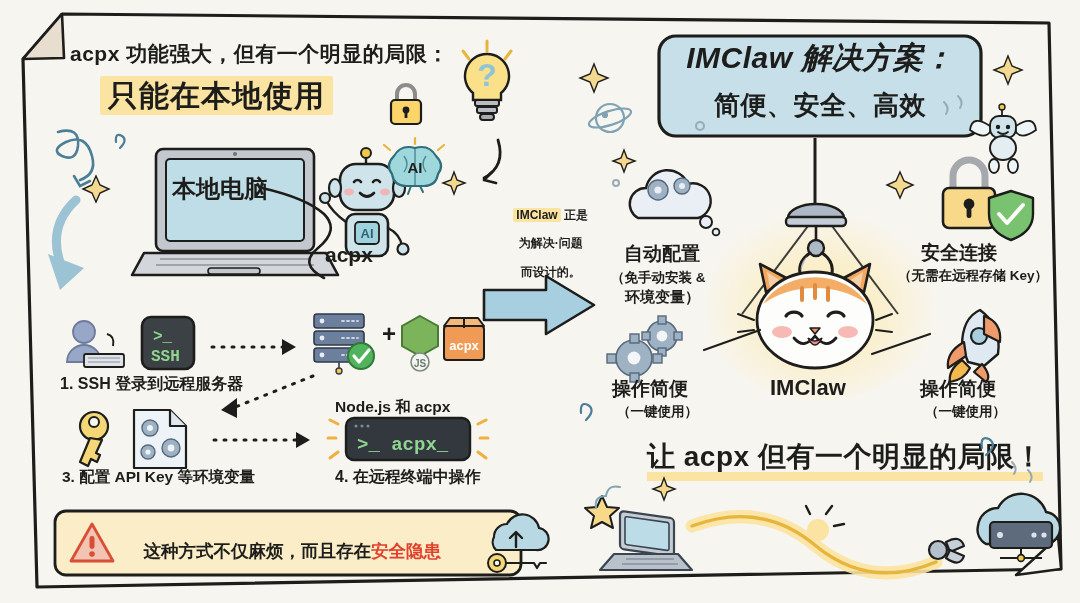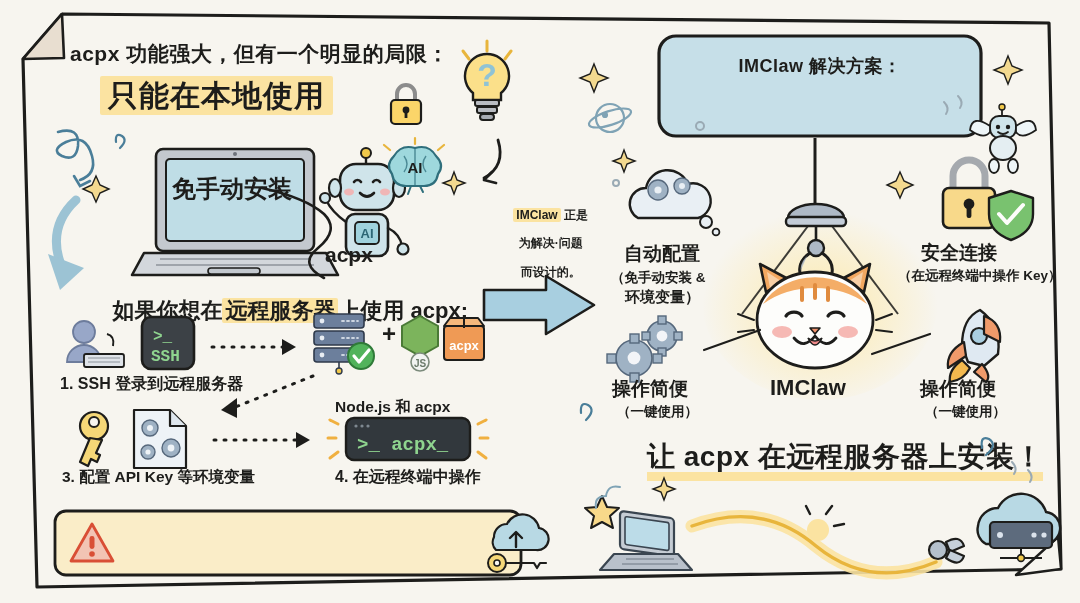--- a/index.html
+++ b/index.html
@@ -60,21 +60,21 @@
     <rect x="26" y="4" width="158" height="102" rx="7" fill="#c3c8ce" stroke="#1d1d1b" stroke-width="2.6"></rect>
     <rect x="36" y="14" width="138" height="82" rx="4" fill="#bfdde6" stroke="#1d1d1b" stroke-width="2"></rect>
     <circle cx="105" cy="9" r="2" fill="#6d737a"></circle>
     <path d="M14 108 h182 l12 22 h-206 z" fill="#d3d7dc" stroke="#1d1d1b" stroke-width="2.6" stroke-linejoin="round"></path>
     <g stroke="#6d737a" stroke-width="1.2">
       <line x1="30" y1="114" x2="180" y2="114"></line>
         <line x1="26" y1="120" x2="184" y2="120"></line>
     </g>
     <rect x="78" y="123" width="52" height="6" rx="3" fill="#c3c8ce" stroke="#1d1d1b" stroke-width="1.6"></rect>
   </svg>
-  <div class="abs txt" style="left:172px;top:175px;font-size:24px;">免手动安装</div>
+  <div class="abs txt" style="left:172px;top:175px;font-size:24px;">本地电脑</div>
 
   <svg class="abs" style="left:262px;top:182px" width="110" height="110">
     <path d="M0 6 q44 10 62 26 q16 16 -6 34 q-20 16 6 30" fill="none" stroke="#1d1d1b" stroke-width="2.6" stroke-linecap="round"></path>
   </svg>
 
   <svg class="abs" style="left:320px;top:148px" width="100" height="125">
     <line x1="46" y1="4" x2="46" y2="16" stroke="#1d1d1b" stroke-width="2.4"></line>
     <circle cx="46" cy="5" r="5" fill="#f0c84a" stroke="#1d1d1b" stroke-width="2"></circle>
     <rect x="20" y="16" width="54" height="46" rx="16" fill="#cfe4ea" stroke="#1d1d1b" stroke-width="2.6"></rect>
     <ellipse cx="15" cy="40" rx="6" ry="9" fill="#cfe4ea" stroke="#1d1d1b" stroke-width="2.2"></ellipse>
@@ -109,23 +109,20 @@
   <svg class="abs" style="left:440px;top:136px" width="64" height="60">
     <path d="M58 4 q8 26 -14 38" fill="none" stroke="#1d1d1b" stroke-width="2.8" stroke-linecap="round"></path>
     <path d="M52 36 l-8 8 l12 3" fill="none" stroke="#1d1d1b" stroke-width="2.8" stroke-linecap="round" stroke-linejoin="round"></path>
   </svg>
 
   <svg class="abs" style="left:46px;top:196px" width="74" height="110">
     <path d="M30 4 q-28 26 -16 62" fill="none" stroke="#9cc3d4" stroke-width="9" stroke-linecap="round"></path>
     <path d="M2 58 l12 36 l24 -22 z" fill="#9cc3d4"></path>
   </svg>
 
-  <div class="abs txt" style="left:88px;top:272px;font-size:22px;">
-    <span>如果你想在</span><span class="hl">远程服务器</span><span>上使用 acpx:</span>
-  </div>
 
   <svg class="abs" style="left:62px;top:318px" width="70" height="50">
     <circle cx="22" cy="14" r="11" fill="#98a7c8" stroke="#6d7c9c" stroke-width="1.8"></circle>
     <path d="M5 44 a17 17 0 0 1 34 0 z" fill="#98a7c8" stroke="#6d7c9c" stroke-width="1.8"></path>
     <path d="M45 16 q8 2 6 12" fill="none" stroke="#1d1d1b" stroke-width="2"></path>
     <rect x="22" y="36" width="40" height="13" rx="2" fill="#dfe3e8" stroke="#1d1d1b" stroke-width="1.8"></rect>
     <g stroke="#8d949c" stroke-width="1">
         <line x1="26" y1="40" x2="58" y2="40"></line>
         <line x1="26" y1="44" x2="58" y2="44"></line>
       </g>
@@ -229,20 +226,23 @@
   <div class="abs txt" style="left:335px;top:468px;font-size:16px;">4. 在远程终端中操作</div>
 
   <svg class="abs" style="left:52px;top:508px" width="472" height="72">
     <rect x="3" y="3" width="466" height="64" rx="11" fill="#faedc8" stroke="#1d1d1b" stroke-width="2.8"></rect>
   </svg>
   <svg class="abs" style="left:68px;top:521px" width="48" height="44">
     <path d="M24 3 L45 40 H3 Z" fill="#f2c4b4" stroke="#d94f35" stroke-width="2.8" stroke-linejoin="round"></path>
     <rect x="21.5" y="15" width="5" height="13" rx="2.4" fill="#d94f35"></rect>
     <circle cx="24" cy="33" r="2.8" fill="#d94f35"></circle>
   </svg>
+  <div class="abs txt" style="left:124px;top:520px;font-size:17.5px;">
+    <span>这种方式不仅麻烦，而且存在</span><span class="red">安全隐患</span>
+  </div>
 
   <svg class="abs" style="left:478px;top:505px" width="78" height="76">
     <g>
       <path d="M16 32 a13 13 0 0 1 13 -13 a17 17 0 0 1 32 4 a11 11 0 0 1 -3 22 h-40 a11 11 0 0 1 -2 -13 z" fill="#b8d9e4" stroke="#1d1d1b" stroke-width="2.2"></path>
       <path d="M38 42 v-14 M32 33 l6 -6 l6 6" fill="none" stroke="#1d1d1b" stroke-width="2.4" stroke-linecap="round" stroke-linejoin="round"></path>
     </g>
     <g>
       <circle cx="19" cy="58" r="9" fill="#f5d777" stroke="#1d1d1b" stroke-width="2"></circle>
       <circle cx="19" cy="58" r="3" fill="#f7f5ef" stroke="#1d1d1b" stroke-width="1.6"></circle>
       <path d="M28 58 h28 l3 5 l3 -5 h6" fill="none" stroke="#1d1d1b" stroke-width="2.2" stroke-linecap="round" stroke-linejoin="round"></path>
@@ -254,21 +254,22 @@
     <span>为解决·问题</span><br>
     <span>而设计的。</span>
   </div>
   <svg class="abs" style="left:480px;top:272px" width="120" height="66">
     <path d="M4 18 h62 v-14 l48 29 l-48 29 v-14 h-62 z" fill="#a8cfe0" stroke="#1d1d1b" stroke-width="2.6" stroke-linejoin="round"></path>
   </svg>
 
   <svg class="abs" style="left:655px;top:32px" width="330" height="108">
     <rect x="4" y="4" width="322" height="100" rx="17" fill="#c6dfe8" stroke="#1d1d1b" stroke-width="3.2"></rect>
   </svg>
-  <div class="abs txt ctr" style="left:655px;top:56px;width:330px;font-size:18px;letter-spacing:.5px;">IMClaw 解决方案：</div>
+  <div class="abs txt ctr" style="left:655px;top:40px;width:330px;font-size:30px;letter-spacing:.5px;font-style:italic;">IMClaw 解决方案：</div>
+  <div class="abs txt ctr" style="left:655px;top:90px;width:330px;font-size:26px;letter-spacing:.5px;">简便、安全、高效</div>
 
   <svg class="abs" style="left:800px;top:138px" width="30" height="70">
     <line x1="15" y1="0" x2="15" y2="66" stroke="#1d1d1b" stroke-width="3"></line>
   </svg>
 
   <svg class="abs" style="left:700px;top:188px" width="240" height="210">
     <defs>
       <radialGradient id="glowG" cx="50%" cy="55%" r="50%">
         <stop offset="0%" stop-color="#fde9a8" stop-opacity=".95"></stop>
         <stop offset="100%" stop-color="#fde9a8" stop-opacity="0"></stop>
@@ -338,21 +339,21 @@
 
   <svg class="abs" style="left:935px;top:152px" width="100" height="84">
     <path d="M18 36 V24 a16 16 0 0 1 32 0 V36" fill="none" stroke="#a5a9ae" stroke-width="7"></path>
     <rect x="8" y="36" width="52" height="40" rx="6" fill="#f8d98a" stroke="#1d1d1b" stroke-width="2.6"></rect>
     <circle cx="34" cy="52" r="5.4" fill="#1d1d1b"></circle>
     <rect x="31.6" y="54" width="4.8" height="12" rx="2" fill="#1d1d1b"></rect>
     <path d="M54 46 l22 -7 l22 7 v16 q0 18 -22 26 q-22 -8 -22 -26 z" fill="#79c26f" stroke="#1d1d1b" stroke-width="2.4" stroke-linejoin="round"></path>
     <path d="M64 62 l8 9 l16 -18" fill="none" stroke="#fdfdfb" stroke-width="4" stroke-linecap="round" stroke-linejoin="round"></path>
   </svg>
   <div class="abs txt" style="left:921px;top:242px;font-size:19px;">安全连接</div>
-  <div class="abs txt" style="left:898px;top:268px;font-size:13.5px;">（在远程终端中操作 Key）</div>
+  <div class="abs txt" style="left:898px;top:268px;font-size:13.5px;">（无需在远程存储 Key）</div>
 
   <svg class="abs" style="left:608px;top:316px" width="86" height="64">
     <g fill="#9fb2c4" stroke="#56687c" stroke-width="1.6">
       <circle cx="54" cy="20" r="15"></circle>
         <circle cx="26" cy="42" r="18"></circle>
     </g>
     <g fill="#f3f5f8">
         <circle cx="54" cy="20" r="5.4"></circle>
         <circle cx="26" cy="42" r="6.4"></circle>
       </g>
@@ -396,21 +397,21 @@
       <circle cx="40" cy="27" r="2.2" fill="#1d1d1b"></circle>
     <path d="M30 32 q5 4 10 0" fill="none" stroke="#1d1d1b" stroke-width="1.8" stroke-linecap="round"></path>
     <path d="M22 26 q-18 -12 -20 4 q14 10 20 2 z" fill="#eef5f7" stroke="#1d1d1b" stroke-width="1.8"></path>
     <path d="M48 26 q18 -12 20 4 q-14 10 -20 2 z" fill="#eef5f7" stroke="#1d1d1b" stroke-width="1.8"></path>
     <ellipse cx="35" cy="48" rx="13" ry="12" fill="#e4eef2" stroke="#1d1d1b" stroke-width="2"></ellipse>
     <ellipse cx="26" cy="66" rx="5" ry="7" fill="#eef5f7" stroke="#1d1d1b" stroke-width="1.8"></ellipse>
     <ellipse cx="45" cy="66" rx="5" ry="7" fill="#eef5f7" stroke="#1d1d1b" stroke-width="1.8"></ellipse>
   </svg>
 
   <div class="abs" style="left:647px;top:440px">
-    <span class="txt" style="font-size:28px;border-bottom:9px solid #fbe3a1;letter-spacing:.5px;">让 acpx 在远程服务器上安装！</span>
+    <span class="txt" style="font-size:28px;border-bottom:9px solid #fbe3a1;letter-spacing:.5px;">让 acpx 但有一个明显的局限！</span>
   </div>
 
   <svg class="abs" style="left:586px;top:492px" width="470" height="102">
     <g>
       <path d="M16 4 l5 11 l12 1 l-9 8 l3 12 l-11 -6 l-11 6 l3 -12 l-9 -8 l12 -1 z" fill="#f8d98a" stroke="#1d1d1b" stroke-width="2" stroke-linejoin="round"></path>
     </g>
     <g>
       <rect x="34" y="14" width="54" height="38" rx="4" fill="#c5ccd4" stroke="#3a4550" stroke-width="2.2" transform="skewY(8)"></rect>
       <rect x="39" y="19" width="44" height="28" rx="2" fill="#bcdce8" stroke="#3a4550" stroke-width="1.6" transform="skewY(8)"></rect>
       <path d="M28 62 h64 l14 16 h-92 z" fill="#b9c1cb" stroke="#3a4550" stroke-width="2.2" stroke-linejoin="round"></path>

